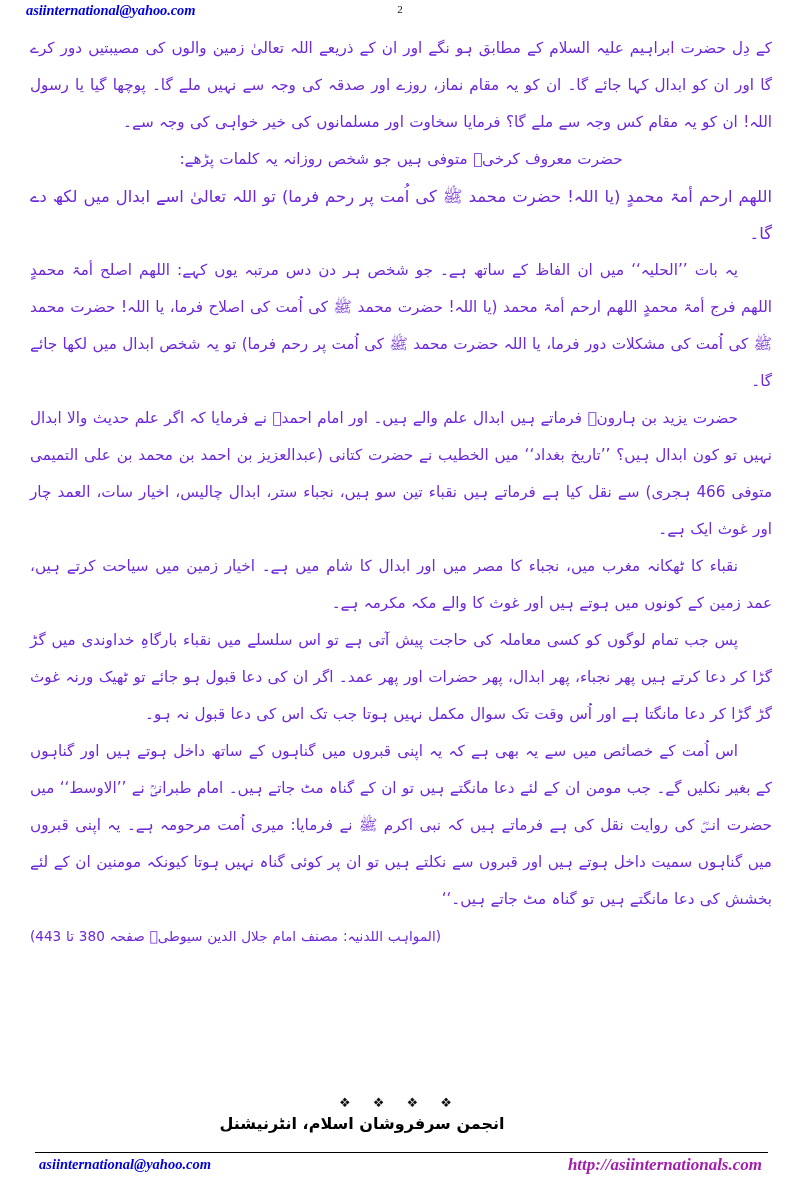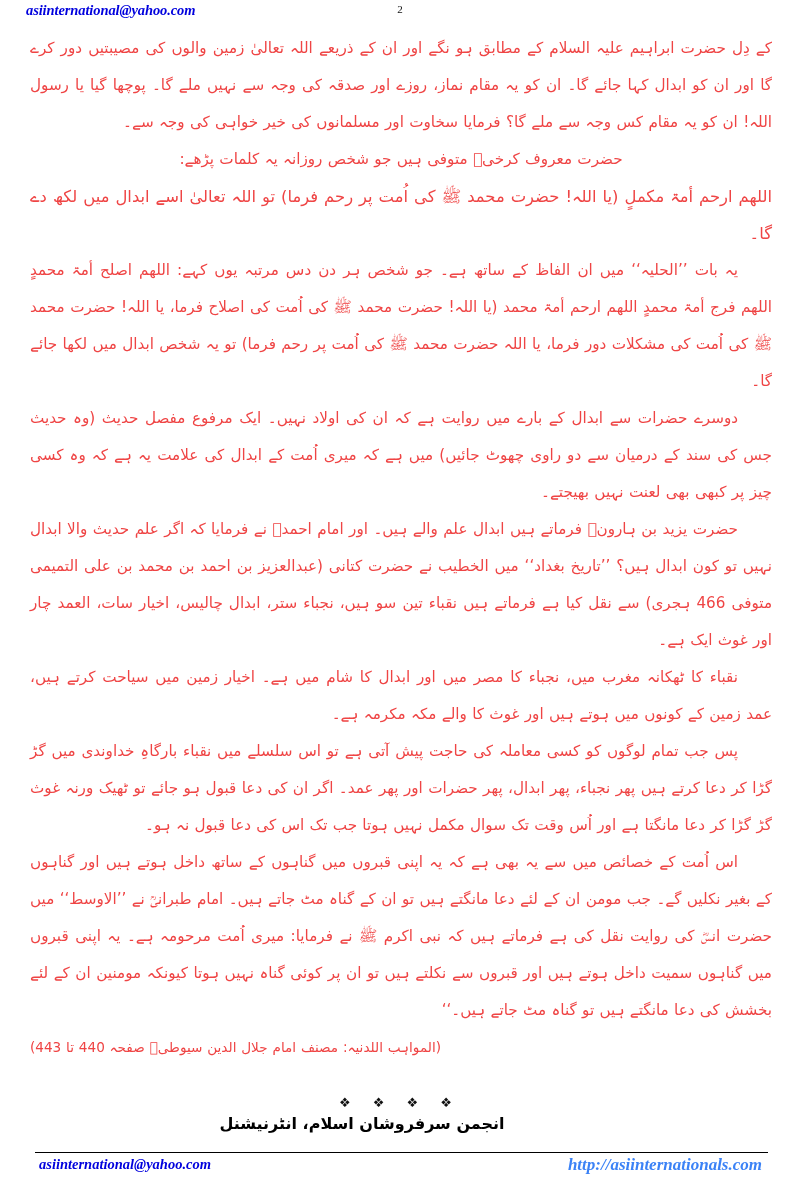--- a/index.html
+++ b/index.html
@@ -60,21 +60,21 @@
 
   
   .body-block {
     position: absolute;
     top: 30px;
     left: 30px;
     width: 742px;
     direction: rtl;
     text-align: justify;
     text-align-last: left;
-    color: #ef4444;
+    color: #6d28d9;
     font-family: "DejaVu Sans", sans-serif;
     font-size: 15.2px;
     line-height: 37px;
   }
 
   .para {
     margin: 0 0 0 0;
     padding: 0;
     direction: rtl;
     text-align: justify;
@@ -161,49 +161,48 @@
     font-family: "Liberation Serif", serif;
     font-style: italic;
     font-weight: bold;
     font-size: 14.5px;
     white-space: nowrap;
   }
   .footer-url {
     position: absolute;
     right: 6px;
     top: -1px;
-    color: #3b82f6;
+    color: #a21caf;
     font-family: "Liberation Serif", serif;
     font-style: italic;
     font-weight: bold;
     font-size: 17px;
     white-space: nowrap;
   }
 </style>
 </head>
 <body>
 
 <div class="page">
 
   <div class="page-header">
     <div class="header-email">asiinternational@yahoo.com</div>
     <div class="page-number">2</div>
   </div>
 
   <div class="body-block">
     <p class="para end-right">کے دِل حضرت ابراہیم علیہ السلام کے مطابق ہو نگے اور ان کے ذریعے اللہ تعالیٰ زمین والوں کی مصیبتیں دور کرے گا اور ان کو ابدال کہا جائے گا۔ ان کو یہ مقام نماز، روزے اور صدقہ کی وجہ سے نہیں ملے گا۔ پوچھا گیا یا رسول اللہ! ان کو یہ مقام کس وجہ سے ملے گا؟ فرمایا سخاوت اور مسلمانوں کی خیر خواہی کی وجہ سے۔</p>
     <p class="para center">حضرت معروف کرخیؒ متوفی ہیں جو شخص روزانہ یہ کلمات پڑھے:</p>
-    <p class="para end-right arabic">اللھم ارحم أمۃ مکملٍ (یا اللہ! حضرت محمد ﷺ کی اُمت پر رحم فرما) تو اللہ تعالیٰ اسے ابدال میں لکھ دے گا۔</p>
+    <p class="para end-right arabic">اللھم ارحم أمۃ محمدٍ (یا اللہ! حضرت محمد ﷺ کی اُمت پر رحم فرما) تو اللہ تعالیٰ اسے ابدال میں لکھ دے گا۔</p>
     <p class="para indent end-right">یہ بات ’’الحلیہ‘‘ میں ان الفاظ کے ساتھ ہے۔ جو شخص ہر دن دس مرتبہ یوں کہے: اللھم اصلح أمۃ محمدٍ اللھم فرج أمۃ محمدٍ اللھم ارحم أمۃ محمد (یا اللہ! حضرت محمد ﷺ کی اُمت کی اصلاح فرما، یا اللہ! حضرت محمد ﷺ کی اُمت کی مشکلات دور فرما، یا اللہ حضرت محمد ﷺ کی اُمت پر رحم فرما) تو یہ شخص ابدال میں لکھا جائے گا۔</p>
-    <p class="para indent end-right">دوسرے حضرات سے ابدال کے بارے میں روایت ہے کہ ان کی اولاد نہیں۔ ایک مرفوع مفصل حدیث (وہ حدیث جس کی سند کے درمیان سے دو راوی چھوٹ جائیں) میں ہے کہ میری اُمت کے ابدال کی علامت یہ ہے کہ وہ کسی چیز پر کبھی بھی لعنت نہیں بھیجتے۔</p>
     <p class="para indent end-right">حضرت یزید بن ہارونؒ فرماتے ہیں ابدال علم والے ہیں۔ اور امام احمدؒ نے فرمایا کہ اگر علم حدیث والا ابدال نہیں تو کون ابدال ہیں؟ ’’تاریخ بغداد‘‘ میں الخطیب نے حضرت کتانی (عبدالعزیز بن احمد بن محمد بن علی التمیمی متوفی 466 ہجری) سے نقل کیا ہے فرماتے ہیں نقباء تین سو ہیں، نجباء ستر، ابدال چالیس، اخیار سات، العمد چار اور غوث ایک ہے۔</p>
     <p class="para indent end-right">نقباء کا ٹھکانہ مغرب میں، نجباء کا مصر میں اور ابدال کا شام میں ہے۔ اخیار زمین میں سیاحت کرتے ہیں، عمد زمین کے کونوں میں ہوتے ہیں اور غوث کا والے مکہ مکرمہ ہے۔</p>
     <p class="para indent end-right">پس جب تمام لوگوں کو کسی معاملہ کی حاجت پیش آتی ہے تو اس سلسلے میں نقباء بارگاہِ خداوندی میں گڑ گڑا کر دعا کرتے ہیں پھر نجباء، پھر ابدال، پھر حضرات اور پھر عمد۔ اگر ان کی دعا قبول ہو جائے تو ٹھیک ورنہ غوث گڑ گڑا کر دعا مانگتا ہے اور اُس وقت تک سوال مکمل نہیں ہوتا جب تک اس کی دعا قبول نہ ہو۔</p>
     <p class="para indent end-right">اس اُمت کے خصائص میں سے یہ بھی ہے کہ یہ اپنی قبروں میں گناہوں کے ساتھ داخل ہوتے ہیں اور گناہوں کے بغیر نکلیں گے۔ جب مومن ان کے لئے دعا مانگتے ہیں تو ان کے گناہ مٹ جاتے ہیں۔ امام طبرانیؒ نے ’’الاوسط‘‘ میں حضرت انسؓ کی روایت نقل کی ہے فرماتے ہیں کہ نبی اکرم ﷺ نے فرمایا: میری اُمت مرحومہ ہے۔ یہ اپنی قبروں میں گناہوں سمیت داخل ہوتے ہیں اور قبروں سے نکلتے ہیں تو ان پر کوئی گناہ نہیں ہوتا کیونکہ مومنین ان کے لئے بخشش کی دعا مانگتے ہیں تو گناہ مٹ جاتے ہیں۔‘‘</p>
-    <p class="para citation">(المواہب اللدنیہ: مصنف امام جلال الدین سیوطیؒ صفحہ 440 تا 443)</p>
+    <p class="para citation">(المواہب اللدنیہ: مصنف امام جلال الدین سیوطیؒ صفحہ 380 تا 443)</p>
   </div>
 
   <div class="ornaments">❖ ❖ ❖ ❖</div>
 
   <div class="org-line">انجمن سرفروشان اسلام، انٹرنیشنل</div>
 
   <div class="page-footer">
     <div class="footer-rule"></div>
     <div class="footer-row">
       <div class="footer-email">asiinternational@yahoo.com</div>

